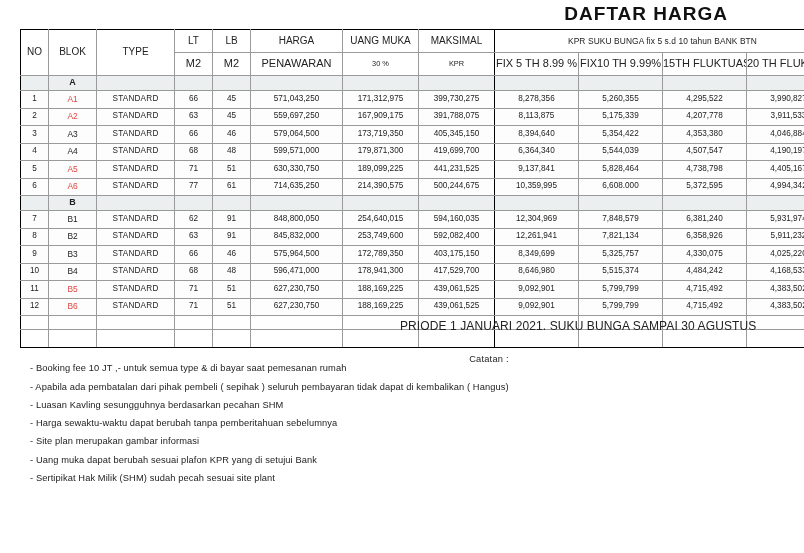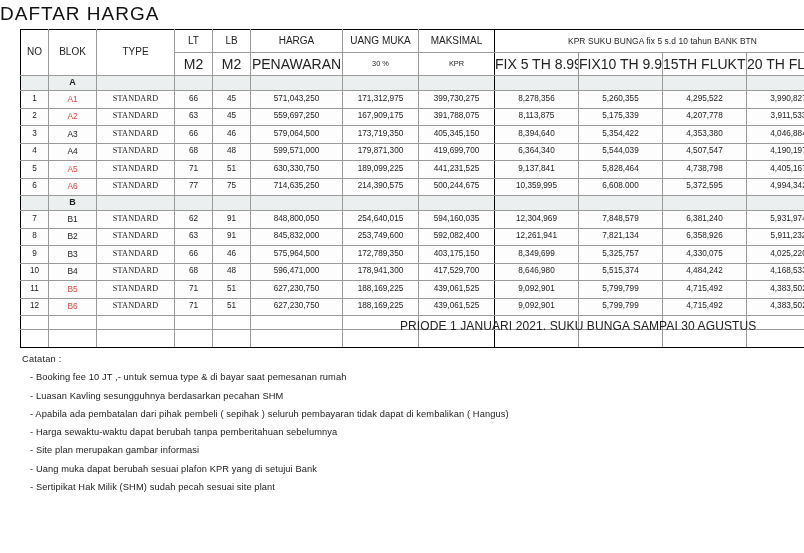--- a/index.html
+++ b/index.html
@@ -28,23 +28,23 @@
     letter-spacing: .2px;
     white-space: nowrap;
     overflow: hidden;
     height: 7px;
   }
   .doc-title {
     position: absolute;
     top: 3px;
     left: 0;
     width: 728px;
-    text-align: left;
+    text-align: right;
     font-size: 19px;
-    font-weight: normal;
+    font-weight: bold;
     letter-spacing: 1px;
     color: #111;
   }
 
   
   .sheet {
     position: absolute;
     left: 20px;
     top: 29px;
     width: 764px;
@@ -71,21 +71,21 @@
   .bt-thick { border-top: 1.6px solid #000 !important; }
   .bb-thick { border-bottom: 1.6px solid #000 !important; }
   .bl-thick { border-left: 1.6px solid #000 !important; }
   .br-thick { border-right: 1.6px solid #000 !important; margin-left: 21px; }
 
   thead th {
     background: #ffffff;
     font-size: 10px;
     height: 22px;
   }
-  .hdr-sub { height: 22px; font-size: 14px; }
+  .hdr-sub { height: 22px; font-size: 11px; }
   .hdr-kpr { font-size: 8.4px; letter-spacing: .1px; }
   .hdr-small { font-size: 7.4px; }
 
   tbody td { height: 16.5px; }
   tbody tr.group td {
     background: #eceff0;
     font-weight: bold;
     font-size: 9px;
     height: 14px;
   }
@@ -96,21 +96,21 @@
   tbody tr.blank-tall td {
     background: #ffffff;
     height: 17px;
   }
   tbody tr.data td { background: #fdfdfd; }
 
   td.num { text-align: right; padding-right: 5px; }
   td.no  { text-align: center; }
   td.blok { text-align: center; font-size: 8.4px; }
   td.blok.red { color: #e0453e; }
-  td.type { text-align: center; letter-spacing: .2px; font-family: Liberation Serif, serif; }
+  td.type { text-align: center; letter-spacing: .2px; }
 
   
   .period {
     position: absolute;
     left: 400px;
     top: 319px;
     font-size: 12px;
     color: #222;
     white-space: nowrap;
     letter-spacing: .1px;
@@ -118,21 +118,21 @@
 
   
   .notes {
     position: absolute;
     left: 22px;
     top: 355px;
     font-size: 9.3px;
     color: #222;
     line-height: 1.0;
   }
-  .notes .head { margin-bottom: 9px; letter-spacing: .2px; }
+  .notes .head { margin-bottom: 0; letter-spacing: .2px; text-align: right; }
   .notes ul { list-style: none; margin: 0; padding: 0; }
   .notes li {
     margin-left: 8px;
     margin-bottom: 9px;
     white-space: nowrap;
     letter-spacing: .1px;
   }
 </style>
 </head>
 <body>
@@ -263,21 +263,21 @@
           <td class="num">9,137,841</td>
           <td class="num">5,828,464</td>
           <td class="num">4,738,798</td>
           <td class="num br-thick">4,405,167</td>
         </tr>
         <tr class="data">
           <td class="no bl-thick">6</td>
           <td class="blok red">A6</td>
           <td class="type">STANDARD</td>
           <td class="no">77</td>
-          <td class="no">75</td>
+          <td class="no">61</td>
           <td class="num">714,635,250</td>
           <td class="num">214,390,575</td>
           <td class="num br-thick">500,244,675</td>
           <td class="num">10,359,995</td>
           <td class="num">6,608.000</td>
           <td class="num">5,372,595</td>
           <td class="num br-thick">4,994,342</td>
         </tr>
         <tr class="group">
           <td class="no bt-thick bl-thick"></td>
@@ -408,20 +408,20 @@
       </tbody>
   </table>
 </div>
 
 <div class="period">PRIODE 1 JANUARI 2021. SUKU BUNGA SAMPAI  30 AGUSTUS</div>
 
 <div class="notes">
   <div class="head">Catatan :</div>
   <ul id="notes-list">
       <li>- Booking fee  10 JT ,- untuk semua type &amp; di bayar saat pemesanan rumah</li>
+      <li>- Apabila ada pembatalan dari pihak pembeli ( sepihak ) seluruh pembayaran tidak dapat di kembalikan ( Hangus)</li>
       <li>- Luasan Kavling sesungguhnya berdasarkan pecahan SHM</li>
-      <li>- Apabila ada pembatalan dari pihak pembeli ( sepihak ) seluruh pembayaran tidak dapat di kembalikan ( Hangus)</li>
       <li>- Harga sewaktu-waktu dapat berubah tanpa  pemberitahuan sebelumnya</li>
       <li>- Site plan  merupakan gambar informasi</li>
       <li>- Uang muka dapat berubah sesuai plafon KPR  yang di setujui Bank</li>
       <li>- Sertipikat Hak Milik (SHM) sudah  pecah sesuai site plant</li>
     </ul>
 </div>
 
 </body></html>

